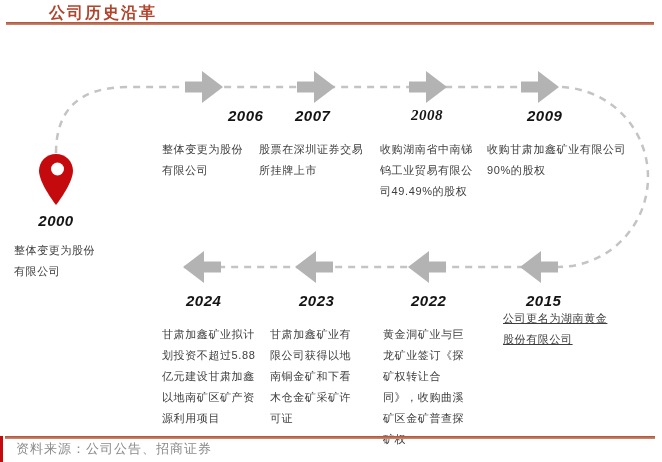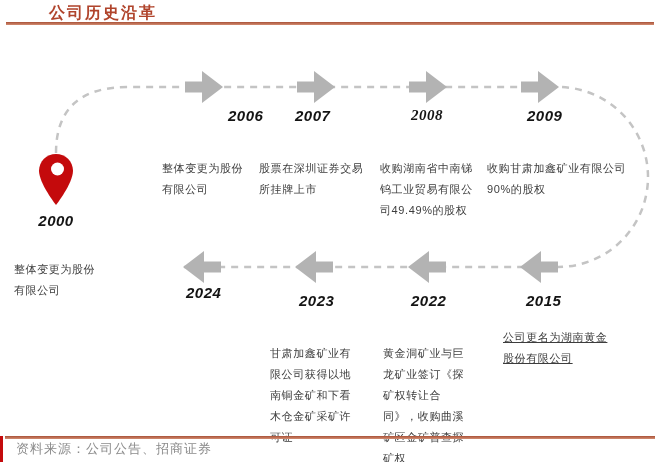--- a/index.html
+++ b/index.html
@@ -19,21 +19,21 @@
   .arrow { fill:var(--arrow_gray,#b3b3b3); }
 
   
   .pin-svg { position:absolute; left:37px; top:153px; }
   .pin-body { fill:var(--pin_red,#c40a0c); }
 
   
   .year { position:absolute; font-size:15px; font-weight:bold; font-style:italic;
           color:var(--year_black,#141414); letter-spacing:0.5px; white-space:nowrap; }
   .desc { position:absolute; font-size:11px; line-height:21px; letter-spacing:0.6px;
-          color:var(--text_dark,#3d3d3d); word-break:break-all;margin-top:19px; }
+          color:var(--text_dark,#3d3d3d); word-break:break-all; }
 
   
   .footer-rule { position:absolute; left:5px; right:7px; top:436px; height:2.5px;
            background:linear-gradient(to bottom, var(--divider_dark,#a85138), var(--divider_light,#d38d72)); }
   .footer-tick { position:absolute; left:0; top:436px; width:3px; height:26px;
            background:var(--pin_red,#c40a0c); }
   .source { position:absolute; left:16px; top:440px; font-size:13px; letter-spacing:1px;
            color:var(--source_gray,#8c8c8c); font-family:"DejaVu Serif", serif; }
 </style>
 </head>
@@ -70,21 +70,22 @@
 
   <div class="year" style="left:295px; top:107px;">2007</div>
   <div class="desc" style="left:259px; top:139px; width:106px;">股票在深圳证券交易所挂牌上市</div>
 
   <div class="year" style="left:411px; top:107px;font-family:Liberation Serif, serif;">2008</div>
   <div class="desc" style="left:380px; top:139px; width:95px;">收购湖南省中南锑钨工业贸易有限公司49.49%的股权</div>
 
   <div class="year" style="left:527px; top:107px;">2009</div>
   <div class="desc" style="left:487px; top:139px; width:142px;">收购甘肃加鑫矿业有限公司90%的股权</div>
 
-  <div class="year" style="left:186px; top:284px;">2024</div>
+  <div class="year" style="left:186px; top:292px;">2024</div>
+  <div class="desc" style="left:162px; top:324px; width:97px;">甘肃加鑫矿业拟计划投资不超过5.88亿元建设甘肃加鑫以地南矿区矿产资源利用项目</div>
 
   <div class="year" style="left:299px; top:292px;">2023</div>
   <div class="desc" style="left:270px; top:324px; width:86px;">甘肃加鑫矿业有限公司获得以地南铜金矿和下看木仓金矿采矿许可证</div>
 
   <div class="year" style="left:411px; top:292px;">2022</div>
   <div class="desc" style="left:383px; top:324px; width:86px;">黄金洞矿业与巨龙矿业签订《探矿权转让合同》，收购曲溪矿区金矿普查探矿权</div>
 
   <div class="year" style="left:526px; top:292px;">2015</div>
   <div class="desc" style="left:503px; top:308px; width:112px;text-decoration:underline;">公司更名为湖南黄金股份有限公司</div>
 

